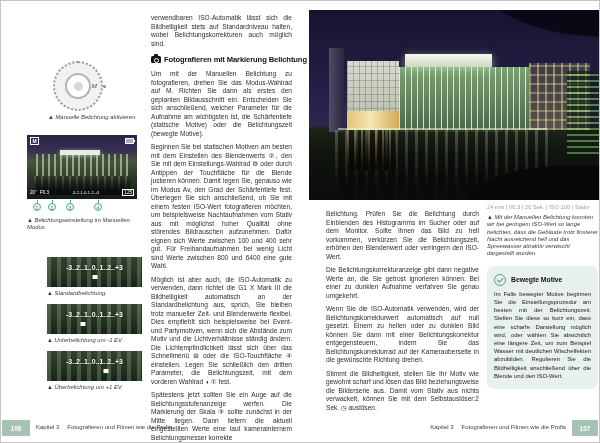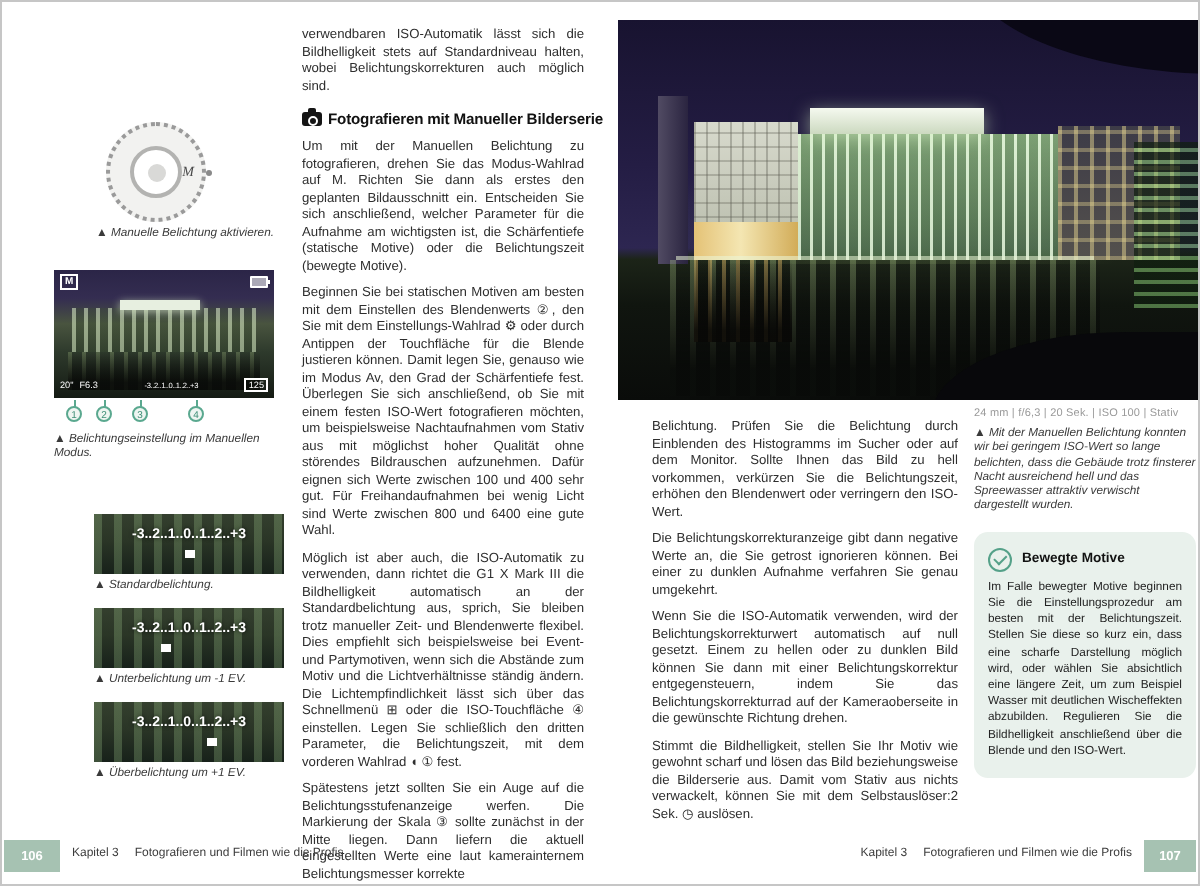--- a/index.html
+++ b/index.html
@@ -178,21 +178,21 @@
       <span class="scale-text">-3..2..1..0..1..2..+3</span>
       <span class="scale-marker m-right"></span>
     </div>
     <p class="fig-caption">▲ Überbelichtung um +1 EV.</p>
   </div>
 
   <div class="main-col">
     <p class="body-p">verwendbaren ISO-Automatik lässt sich die Bildhelligkeit stets auf Standardniveau halten, wobei Belichtungskorrekturen auch möglich sind.</p>
     <h2 class="heading">
       <span class="cam-icon"></span>
-      <span>Fotografieren mit Manueller Bilderserie</span>
+      <span>Fotografieren mit Markierung Belichtung</span>
     </h2>
     <p class="body-p">Um mit der Manuellen Belichtung zu fotografieren, drehen Sie das Modus-Wahlrad auf M. Richten Sie dann als erstes den geplanten Bildausschnitt ein. Entscheiden Sie sich anschließend, welcher Parameter für die Aufnahme am wichtigsten ist, die Schärfentiefe (statische Motive) oder die Belichtungszeit (bewegte Motive).</p>
     <p class="body-p">Beginnen Sie bei statischen Motiven am besten mit dem Einstellen des Blendenwerts ②, den Sie mit dem Einstellungs-Wahlrad ⚙ oder durch Antippen der Touchfläche für die Blende justieren können. Damit legen Sie, genauso wie im Modus Av, den Grad der Schärfentiefe fest. Überlegen Sie sich anschließend, ob Sie mit einem festen ISO-Wert fotografieren möchten, um beispielsweise Nachtaufnahmen vom Stativ aus mit möglichst hoher Qualität ohne störendes Bildrauschen aufzunehmen. Dafür eignen sich Werte zwischen 100 und 400 sehr gut. Für Freihandaufnahmen bei wenig Licht sind Werte zwischen 800 und 6400 eine gute Wahl.</p>
     <p class="body-p">Möglich ist aber auch, die ISO-Automatik zu verwenden, dann richtet die G1 X Mark III die Bildhelligkeit automatisch an der Standardbelichtung aus, sprich, Sie bleiben trotz manueller Zeit- und Blendenwerte flexibel. Dies empfiehlt sich beispielsweise bei Event- und Partymotiven, wenn sich die Abstände zum Motiv und die Lichtverhältnisse ständig ändern. Die Lichtempfindlichkeit lässt sich über das Schnellmenü ⊞ oder die ISO-Touchfläche ④ einstellen. Legen Sie schließlich den dritten Parameter, die Belichtungszeit, mit dem vorderen Wahlrad ◖ ① fest.</p>
     <p class="body-p">Spätestens jetzt sollten Sie ein Auge auf die Belichtungsstufenanzeige werfen. Die Markierung der Skala ③ sollte zunächst in der Mitte liegen. Dann liefern die aktuell eingestellten Werte eine laut kamerainternem Belichtungsmesser korrekte</p>
   </div>
 
   <div class="pagenum-box pn-left">106</div>
   <div class="footer-text ft-left">
     <span class="chap">Kapitel 3</span><span>Fotografieren und Filmen wie die Profis</span>

